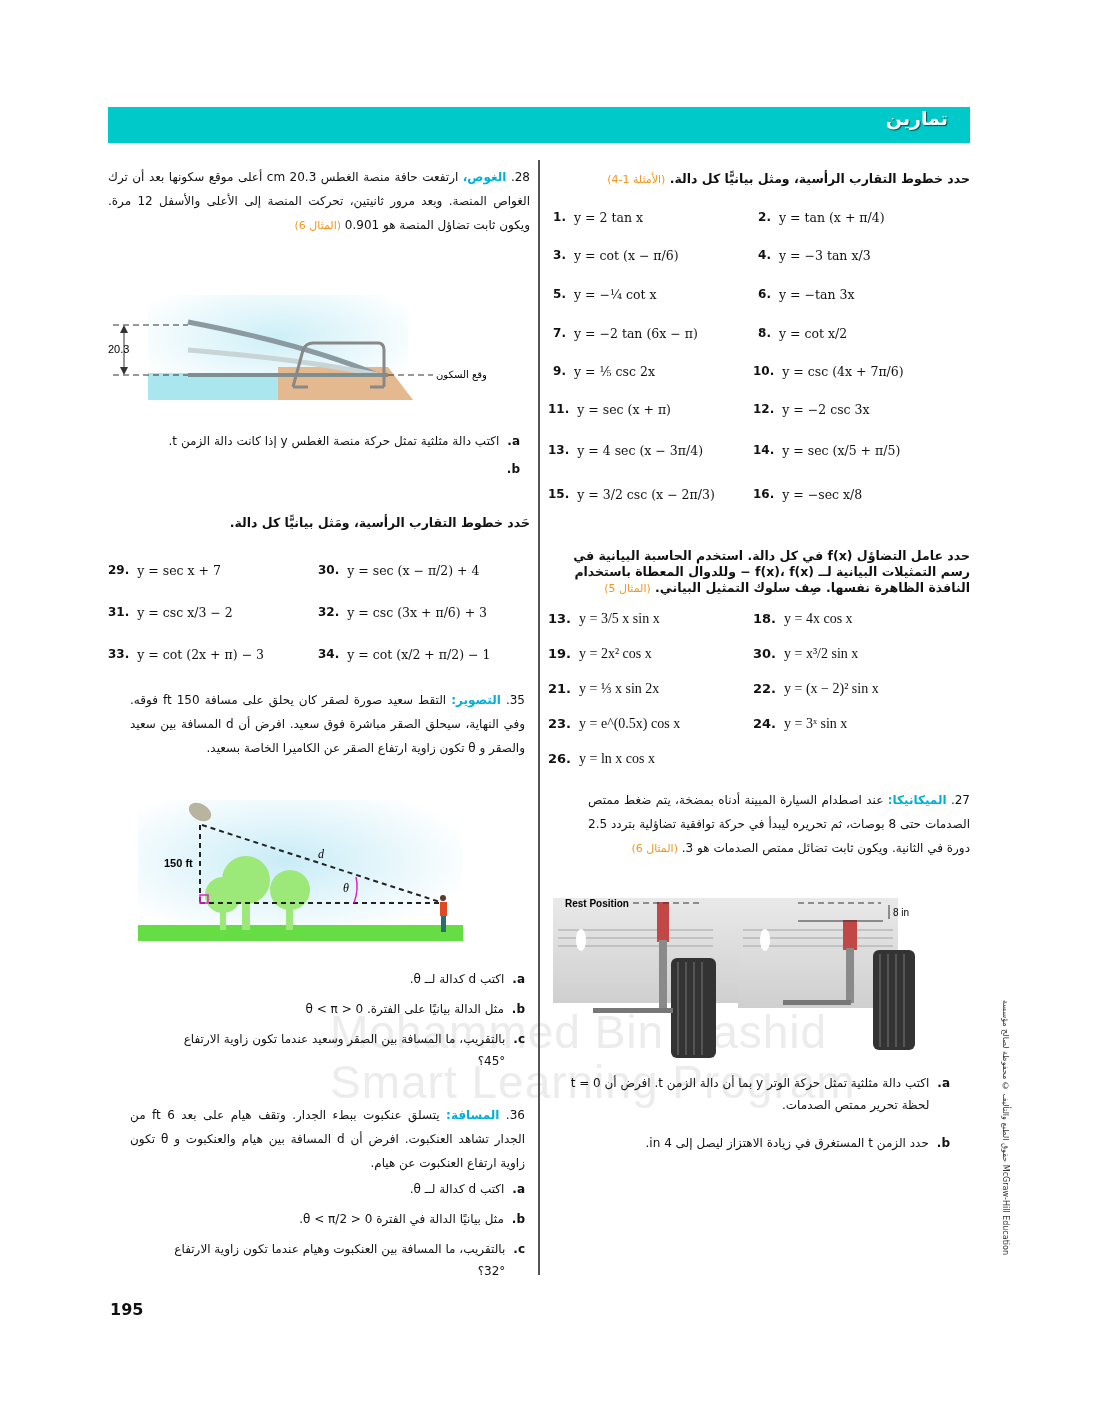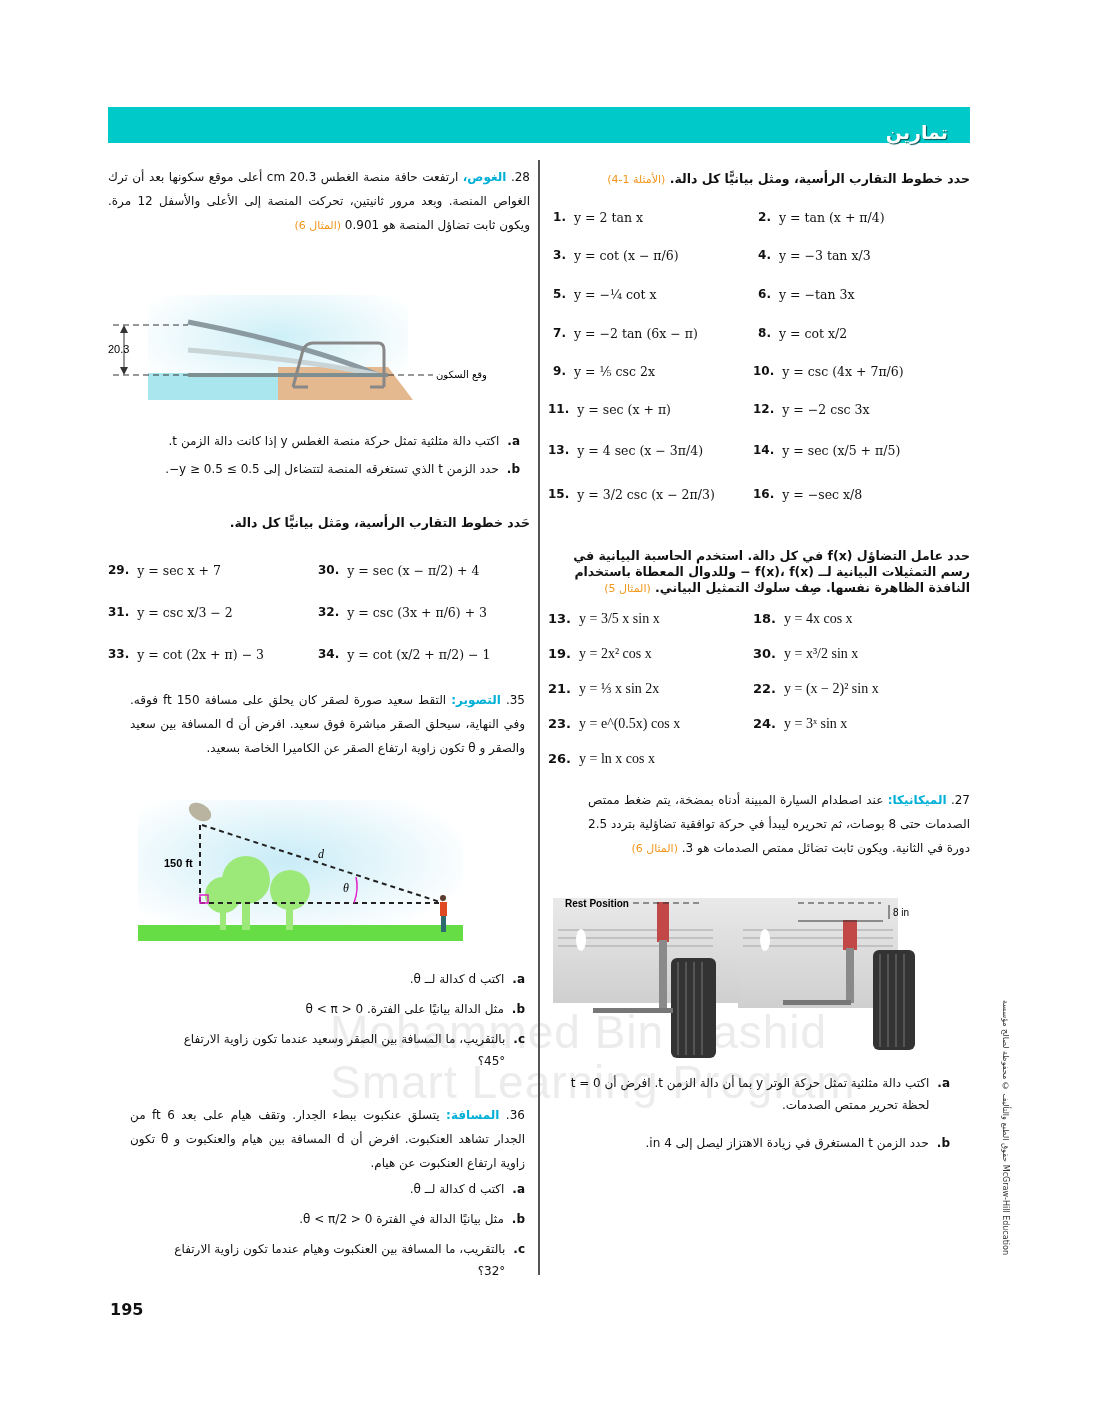--- a/index.html
+++ b/index.html
@@ -3,21 +3,21 @@
 <meta charset="utf-8">
 <style>
   * { box-sizing: border-box; margin: 0; padding: 0; }
   body {
     width: 1118px; height: 1403px; background: #ffffff; position: relative;
     font-family: "DejaVu Sans", sans-serif; color: #111; overflow: hidden;
   }
   .banner {
     position: absolute; left: 108px; top: 107px; width: 862px; height: 36px;
     background: #00c9c9; direction: rtl; padding-right: 22px;
-    display: flex; align-items: flex-end; padding-left: 28px;
+    display: flex; align-items: flex-start; padding-left: 28px;
   }
   .banner span { color: #fff; font-weight: bold; font-size: 19px; text-shadow: 1px 1px 1px #004f4f; }
   .divider {
     position: absolute; left: 538px; top: 160px; width: 2px; height: 1115px; background: #555;
   }
   .col-right { position: absolute; left: 548px; top: 165px; width: 422px; direction: rtl; }
   .col-left { position: absolute; left: 108px; top: 165px; width: 422px; direction: rtl; }
   .instr { font-weight: bold; font-size: 12.5px; line-height: 16px; }
   .ref { color: #f2961c; font-size: 11px; font-weight: normal; }
   .grid { direction: ltr; display: grid; grid-template-columns: 205px 205px; }
@@ -267,21 +267,20 @@
   <text x="328" y="83" font-size="10" font-family="DejaVu Sans, sans-serif">وقع السكون</text>
 </svg>
 
 <div style="position:absolute; left:120px; top:430px; width:400px; direction:rtl;">
   <div class="sub">
       <span class="lbl">a.</span>
       <span>اكتب دالة مثلثية تمثل حركة منصة الغطس y إذا كانت دالة الزمن t.</span>
     </div>
   <div class="sub" style="margin-top:6px;">
       <span class="lbl">b.</span>
-      <span>حدد الزمن t الذي تستغرقه المنصة لتتضاءل إلى 0.5 ≥ y ≥ 0.5−.</span>
     </div>
 </div>
 
 <div style="position:absolute; left:108px; top:515px; width:422px; direction:rtl;">
   <div class="instr">حَدد خطوط التقارب الرأسية، ومَثل بيانيًّا كل دالة.</div>
   <div class="grid" style="margin-top:18px; grid-template-columns:210px 210px;">
     <div class="eq" style="height:42px">
         <span class="num">29.</span>
         <span class="expr">y = sec x + 7</span>
       </div>

